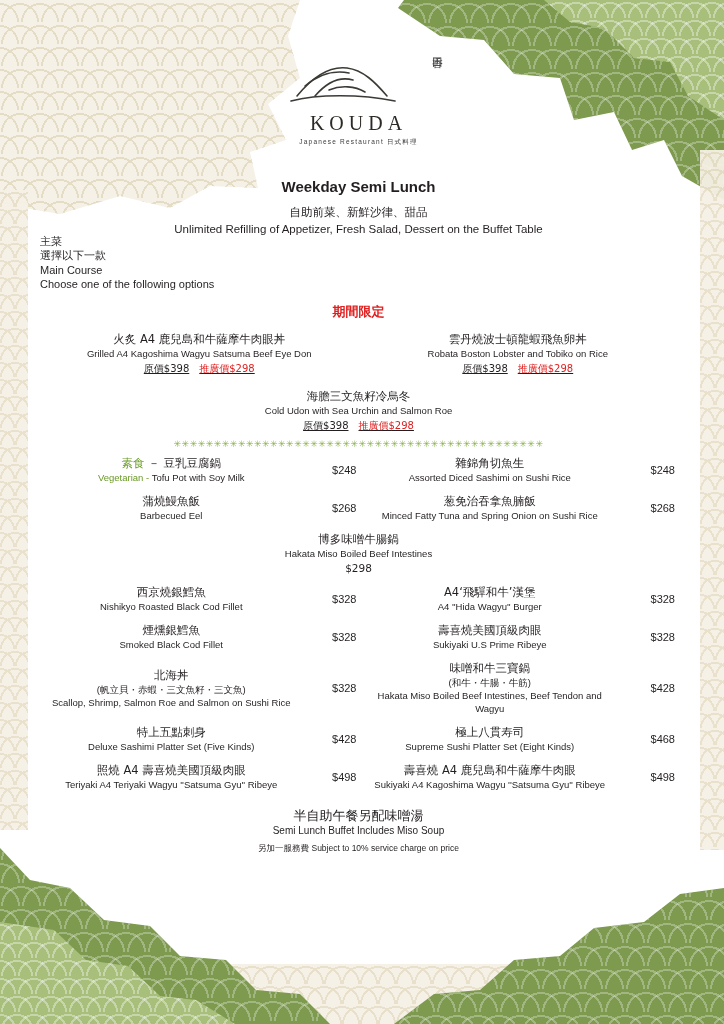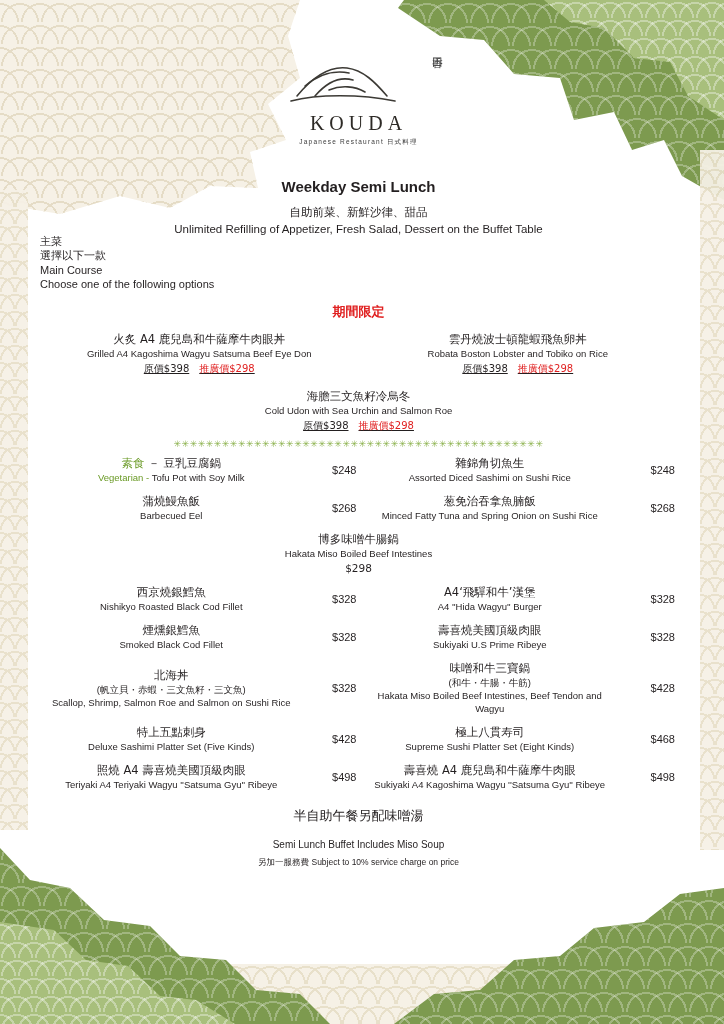--- a/index.html
+++ b/index.html
@@ -222,21 +222,21 @@
   .half { flex: 1; display: flex; align-items: center; }
   .half .txt { flex: 1; text-align: center; padding: 0 4px; }
   .half .amt { width: 56px; text-align: right; font-size: 11px; font-family: Liberation Sans, sans-serif; padding-right: 2px; }
   .veg-cn { color: #6a9a26; font-family: "DejaVu Sans", sans-serif; }
   .veg-en { color: #6a9a26; }
   .mid-single { text-align: center; margin: 2px 0 10px; }
   .mid-single .amt { font-size: 10.5px; font-family: "DejaVu Sans", sans-serif; margin-top: 2px; }
 
   .footer { text-align: center; margin-top: 16px; }
   .footer .f1 { font-size: 13px; font-family: "DejaVu Sans", sans-serif; }
-  .footer .f2 { font-size: 10px; margin-top: 14px; }
+  .footer .f2 { font-size: 10px; margin-top: 0; }
   .footer .f3 { font-size: 8.5px; margin-top: 7px; }
 </style>
 </head>
 <body>
 
 <div class="bg">
   <div class="wave-tl"></div>
   <div class="wave-tr"></div>
   <div class="wave-tr2"></div>
   <div class="edge-left"></div>

